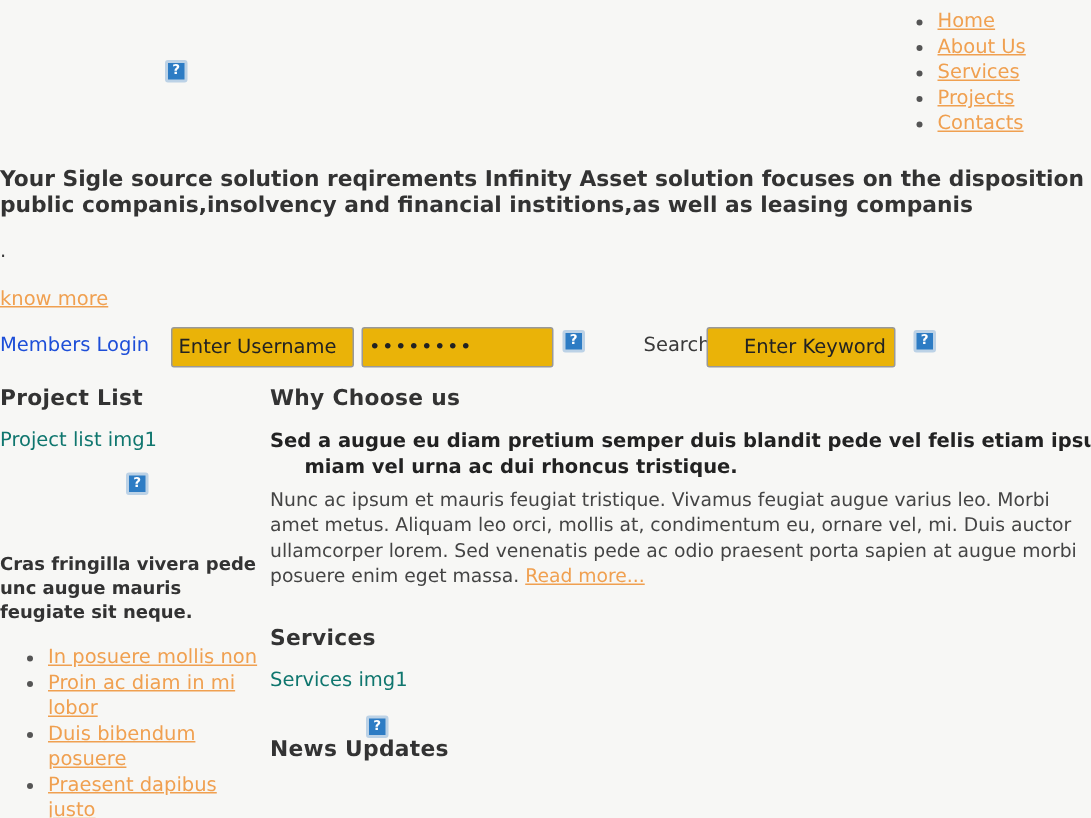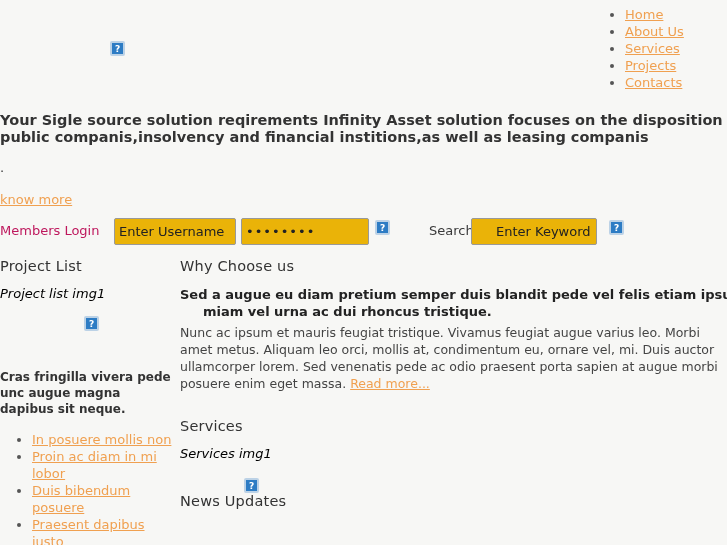--- a/index.html
+++ b/index.html
@@ -106,21 +106,21 @@
     left: 0;
     top: 218px;
     width: 727px;
     height: 26px;
   }
   .login-label {
     position: absolute;
     left: 0;
     top: 5px;
     font-size: 13px;
-    color: #be185d;
+    color: #1d4ed8;
   }
   .inp {
     font-family: "DejaVu Sans", "Liberation Sans", sans-serif;
     font-size: 13px;
     color: #222;
     background: #eab308;
     border: 1px solid #999;
     border-radius: 2px;
     padding: 2px 4px;
     box-sizing: border-box;
@@ -149,29 +149,28 @@
   .col-main {
     position: absolute;
     left: 180px;
     top: 258px;
     width: 547px;
   }
 
   h2.sect {
     margin: 0 0 12px 0;
     font-size: 14.5px;
-    font-weight: normal;
+    font-weight: bold;
     color: #333;
     letter-spacing: 0.2px;
   }
   .alt-text {
     font-size: 13px;
-    color: #000000;
-    margin: 0;
-    font-style: italic;
+    color: #0f766e;
+    margin: 0;
   }
   .img-slot-left {
     margin: 14px 0 0 84px;
   }
   .blurb {
     margin: 38px 0 0 0;
     font-size: 12px;
     font-weight: bold;
     line-height: 16px;
     color: #333;
@@ -244,21 +243,21 @@
   <input id="search-field" class="inp" type="text" value="Enter Keyword" style="">
   <span class="broken-img small search-submit"></span>
 </div>
 
 <aside class="col-left">
   <h2 class="sect">Project List</h2>
   <p class="alt-text">Project list img1</p>
   <div class="img-slot-left">
     <span class="broken-img small"></span>
   </div>
-  <p class="blurb">Cras fringilla vivera pede unc augue magna dapibus sit neque.</p>
+  <p class="blurb">Cras fringilla vivera pede unc augue mauris feugiate sit neque.</p>
   <ul class="linklist">
     <li><a href="#">In posuere mollis non</a></li>
     <li><a href="#">Proin ac diam in mi lobor</a></li>
     <li><a href="#">Duis bibendum posuere</a></li>
     <li><a href="#">Praesent dapibus justo</a></li>
 
   </ul>
 
 </aside>
 

